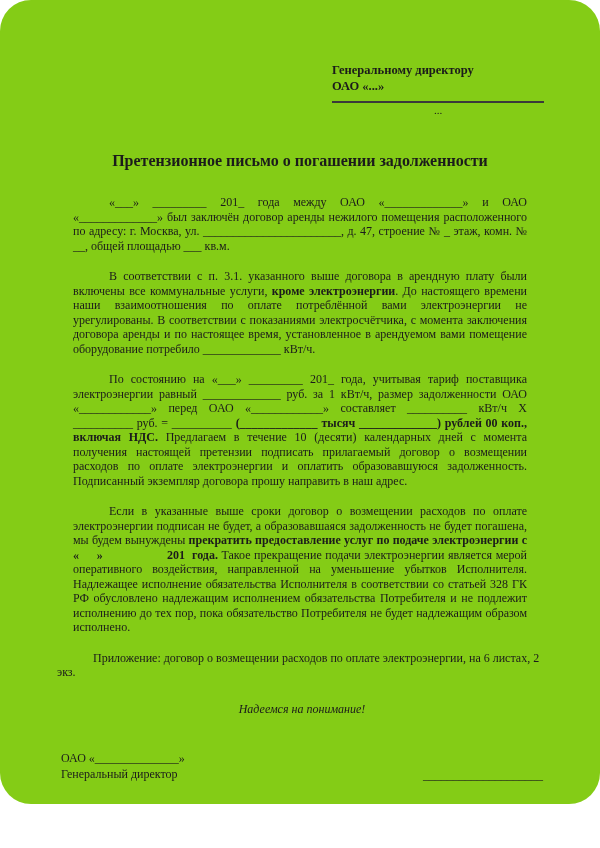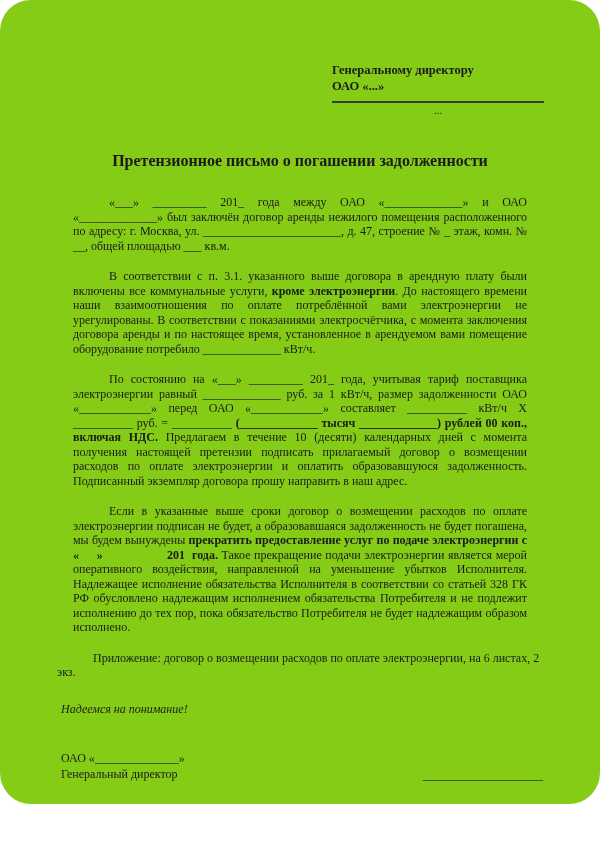--- a/index.html
+++ b/index.html
@@ -25,21 +25,21 @@
     font-size: 16px;
     font-weight: bold;
     text-align: center;
     margin: 36px 0 0 0;
     line-height: 17px;
   }
   .body-block { margin-top: 26px; }
   .body-p { margin: 16px; text-align: justify; text-indent: 36px; }
   .bu { font-weight: bold; }
   .attachment { margin: 12px 0 0 0; text-indent: 36px; text-align: left; }
-  .closing { margin: 22px 0 0 0; font-style: italic; text-indent: 4px; }
+  .closing { margin: 22px 0 0 0; font-style: italic; text-indent: 4px; text-align: center; }
   .signature-row {
     margin-top: 34px;
     display: flex;
     justify-content: space-between;
     align-items: flex-end;
   }
   .signature-left div { line-height: 16px; text-indent: 4px; }
 </style>
 </head>
 <body>

